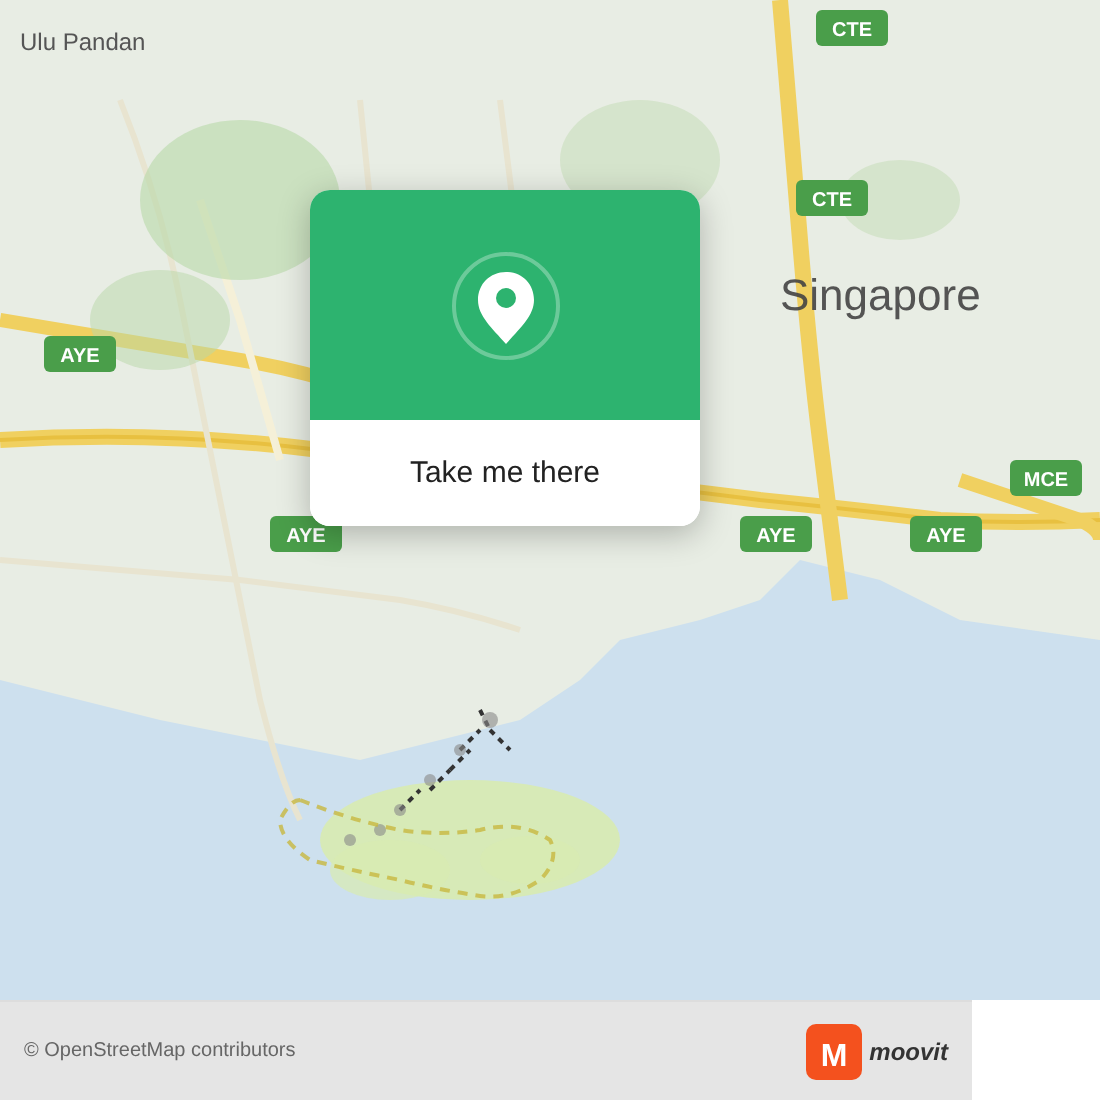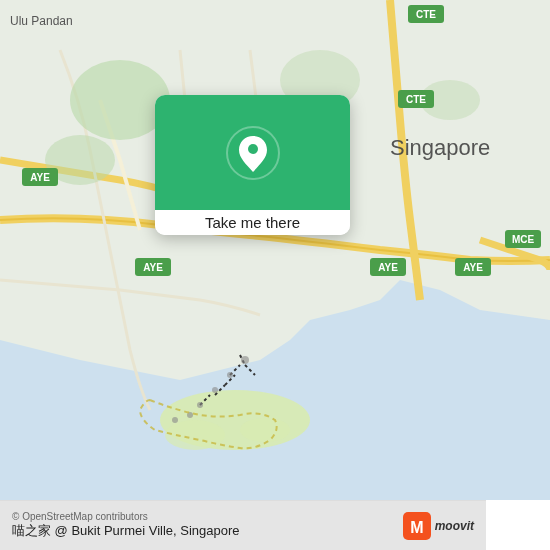--- a/index.html
+++ b/index.html
@@ -52,21 +52,21 @@
     }
 
     #pin-icon {
       width: 54px;
       height: 54px;
     }
 
     #popup-button {
       background: white;
       border: none;
-      padding: 4px 20px;
+      padding: 18px 20px;
       font-size: 15px;
       font-weight: 500;
       color: #222;
       cursor: pointer;
       width: 100%;
       text-align: center;
     }
 
     #footer {
       width: 486px;
@@ -199,21 +199,20 @@
         <circle cx="27" cy="23" r="5" fill="#2db36f"></circle>
       </svg>
     </div>
     <button id="popup-button">Take me there</button>
   </div>
 </div>
 
 <div id="footer">
   <div id="footer-left">
     <span id="copyright-text">© OpenStreetMap contributors</span>
-    <span id="location-text">喵之家 @ Bukit Purmei Ville, Singapore</span>
   </div>
   <div id="moovit-logo">
 
     <svg id="moovit-icon" viewBox="0 0 28 28" xmlns="http://www.w3.org/2000/svg">
       <rect width="28" height="28" rx="5" fill="#f4511e"></rect>
       <text x="14" y="21" font-size="16" fill="white" font-family="Arial" font-weight="bold" text-anchor="middle">M</text>
     </svg>
     <span id="moovit-text">moovit</span>
   </div>
 </div>

